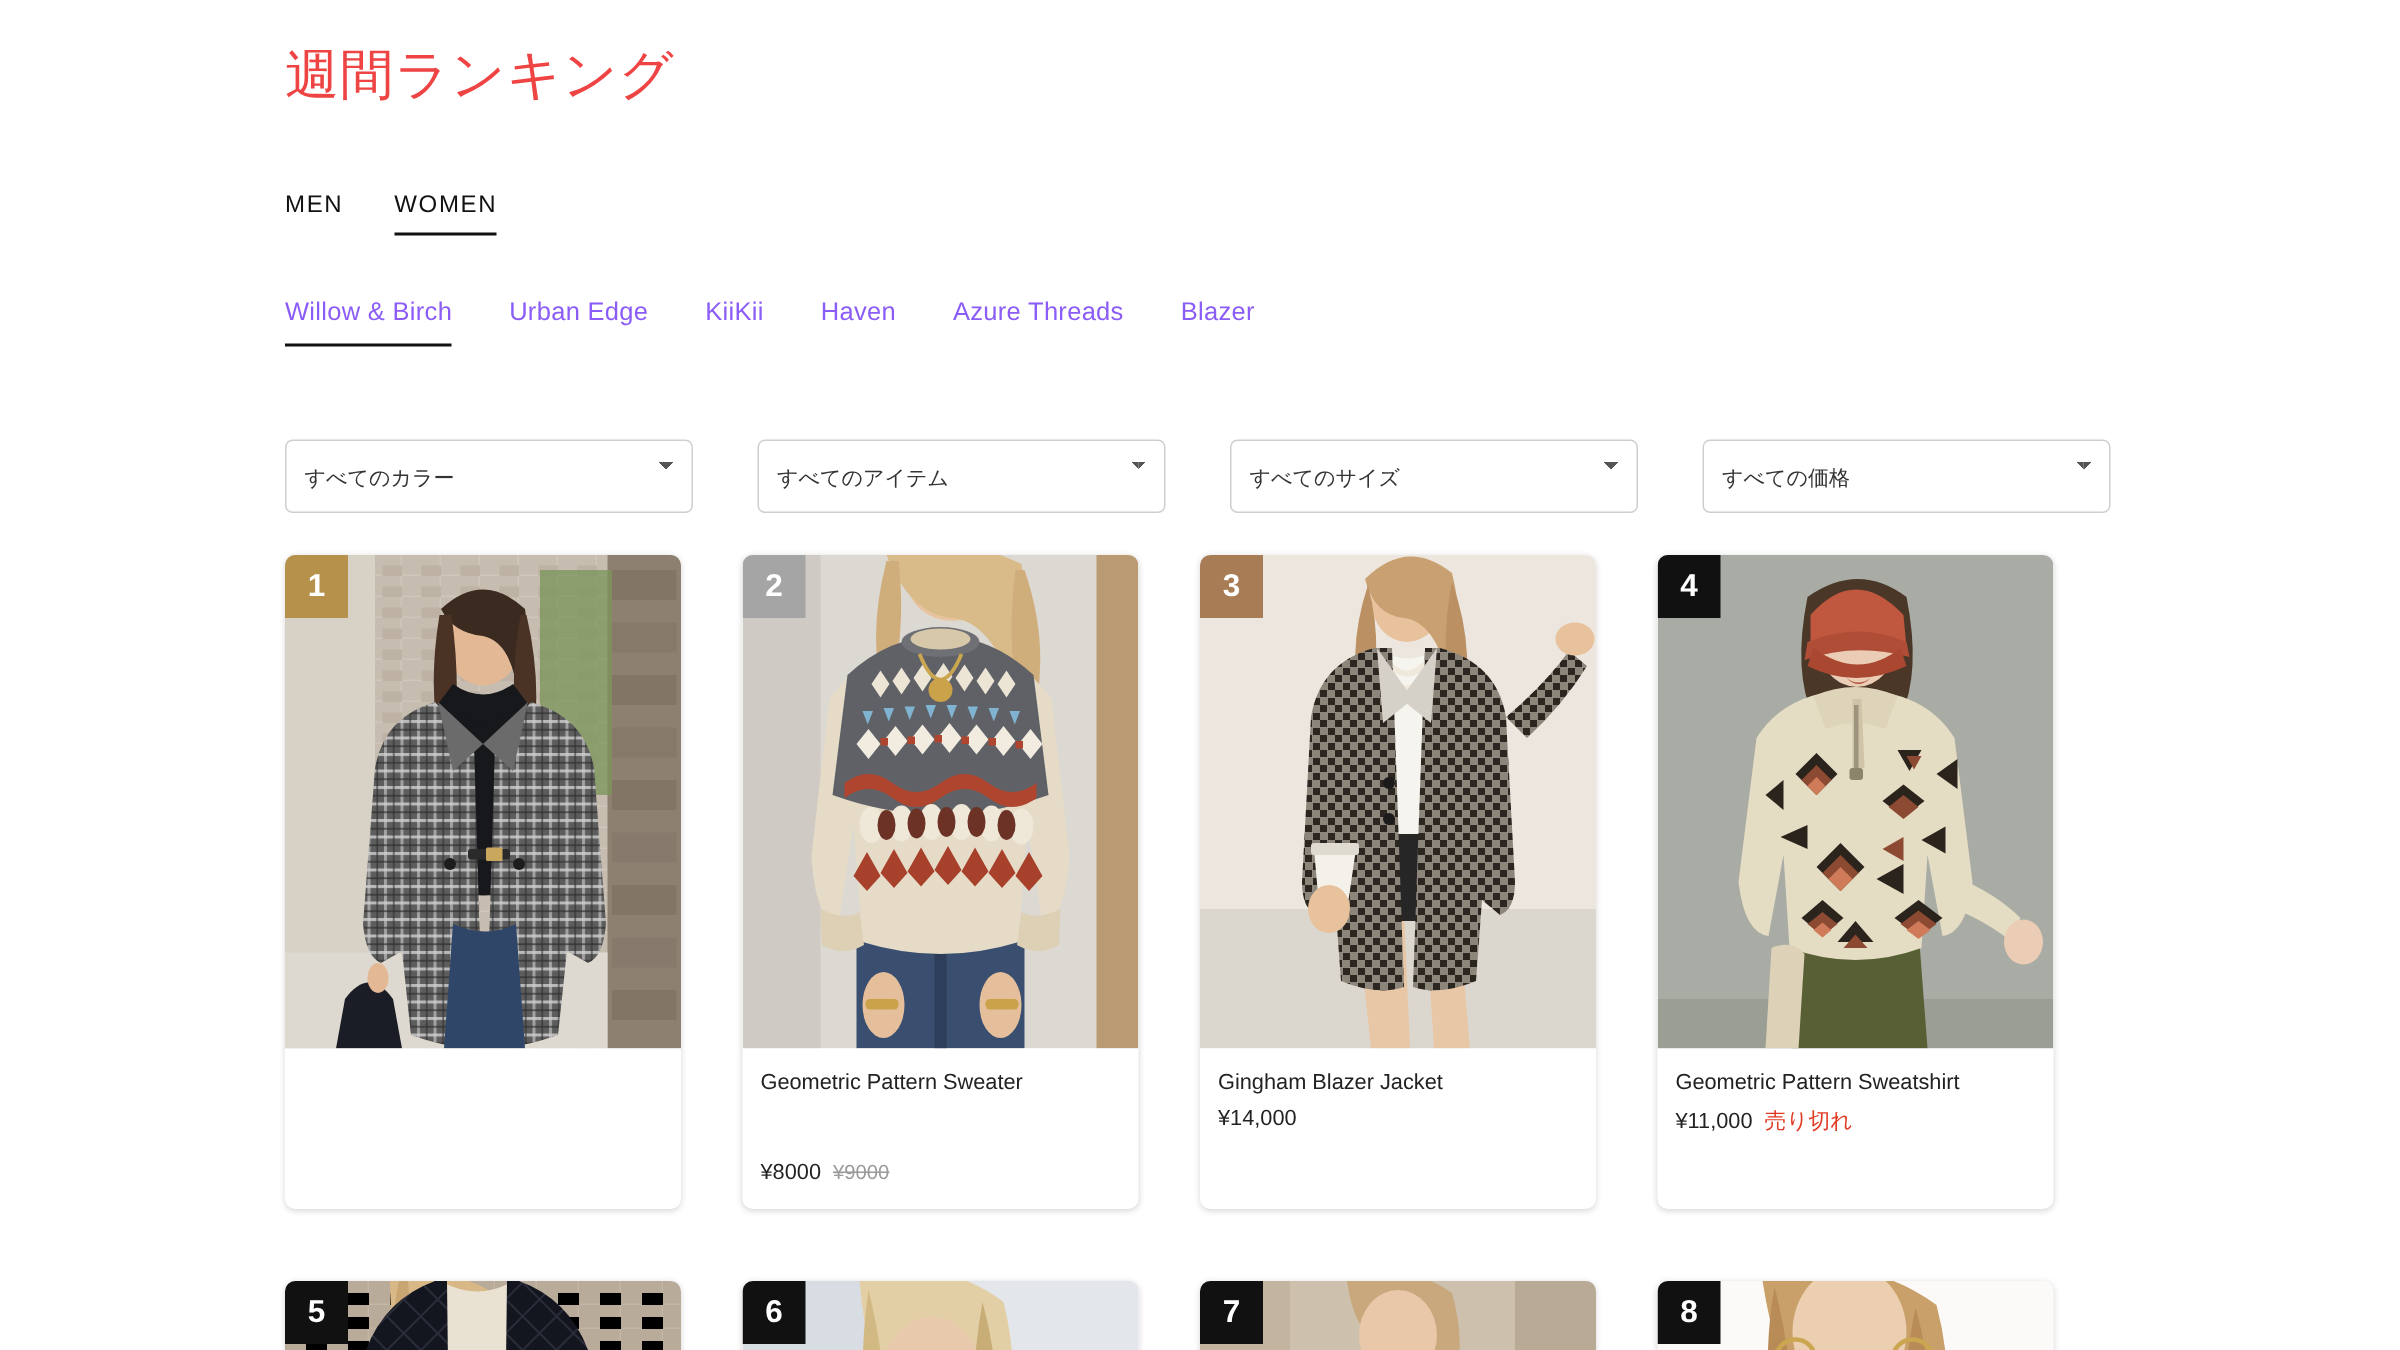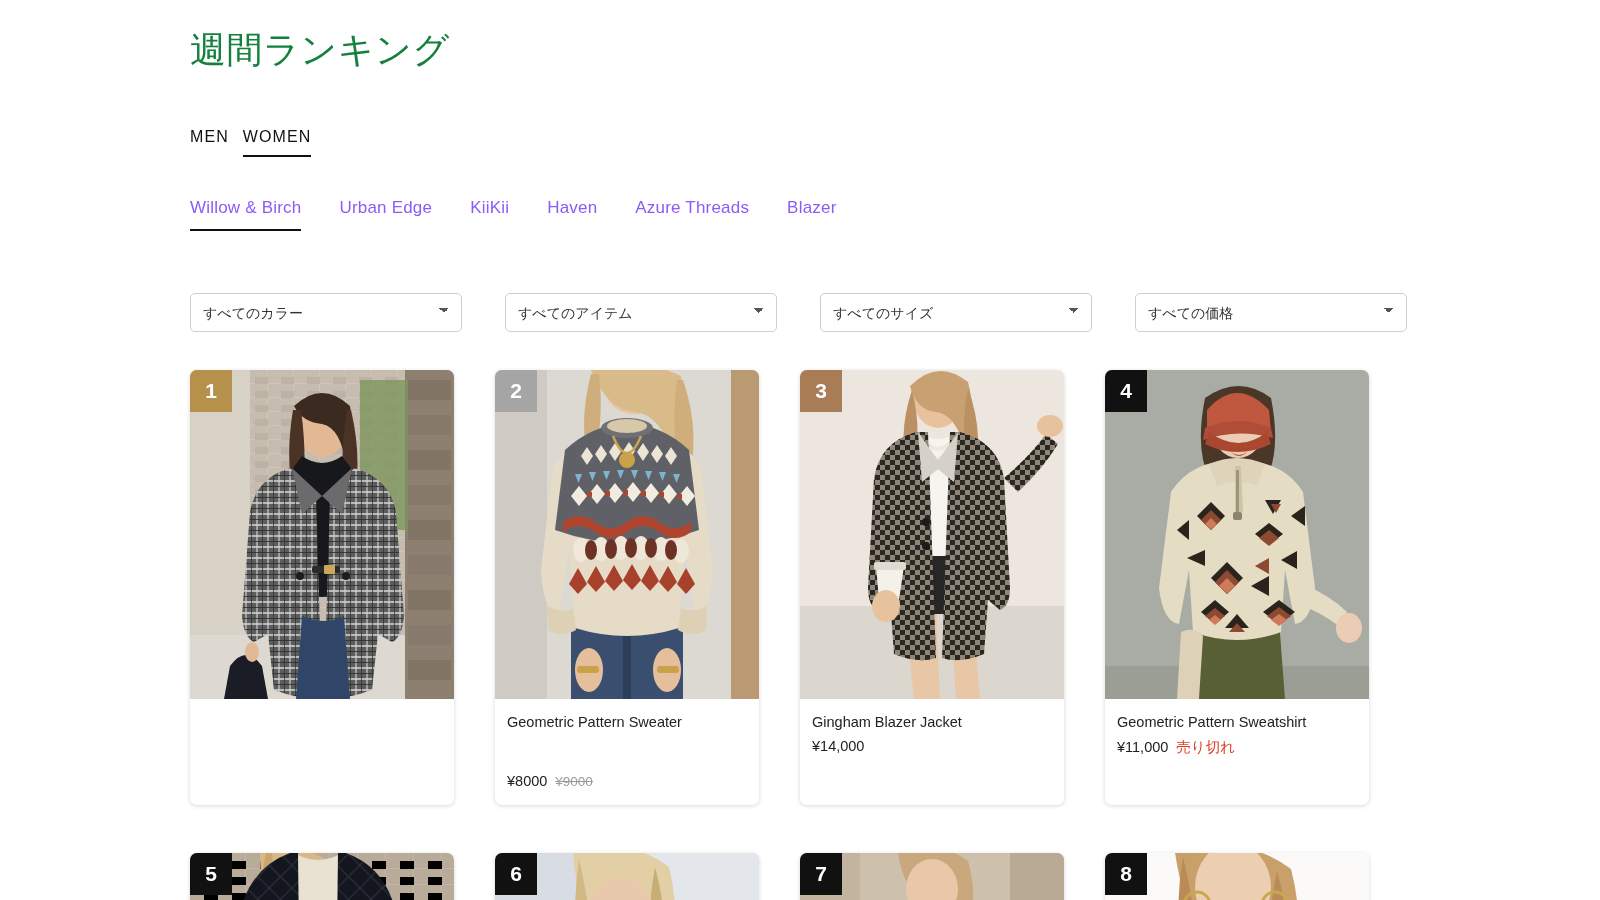--- a/index.html
+++ b/index.html
@@ -7,28 +7,28 @@
     width: 1600px; height: 900px;
     background: #ffffff;
     font-family: "Liberation Sans", "DejaVu Sans", sans-serif;
     overflow: hidden;
   }
   .page { position: relative; width: 1600px; height: 900px; }
 
   
   .page-title {
     position: absolute; left: 190px; top: 28px;
-    font-size: 36px; font-weight: 400; color: #15803d;
+    font-size: 36px; font-weight: 400; color: #ef4444;
     letter-spacing: 0.5px; line-height: 1.2; text-align: right;
   }
 
   
   .gender-tabs {
     position: absolute; left: 190px; top: 128px;
-    display: flex; align-items: flex-end; gap: 14px;
+    display: flex; align-items: flex-end; gap: 34px;
   }
   .gender-tab {
     font-size: 16px; color: #111; letter-spacing: 1.1px;
     padding-bottom: 9px; cursor: pointer;
     border-bottom: 2px solid transparent;
     background: none; border-top: none; border-left: none; border-right: none;
     font-family: inherit;
   }
   .gender-tab.active { border-bottom: 2px solid #111; }
 
@@ -45,21 +45,21 @@
     font-family: inherit; white-space: nowrap;
   }
   .brand-tab.active { border-bottom: 2px solid #111; }
 
   
   .filters {
     position: absolute; left: 190px; top: 293px;
     display: flex; gap: 43px;
   }
   .filter-select {
-    width: 272px; height: 39px;
+    width: 272px; height: 49px;
     padding: 0 10px 0 12px;
     font-size: 14px; color: #333;
     font-family: inherit;
     background: #ffffff;
     border: 1px solid #cfcfcf; border-radius: 5px;
     appearance: none; -webkit-appearance: none;
     cursor: pointer;
     background-image:
       linear-gradient(45deg, transparent 50%, #555 50%),
       linear-gradient(135deg, #555 50%, transparent 50%);

